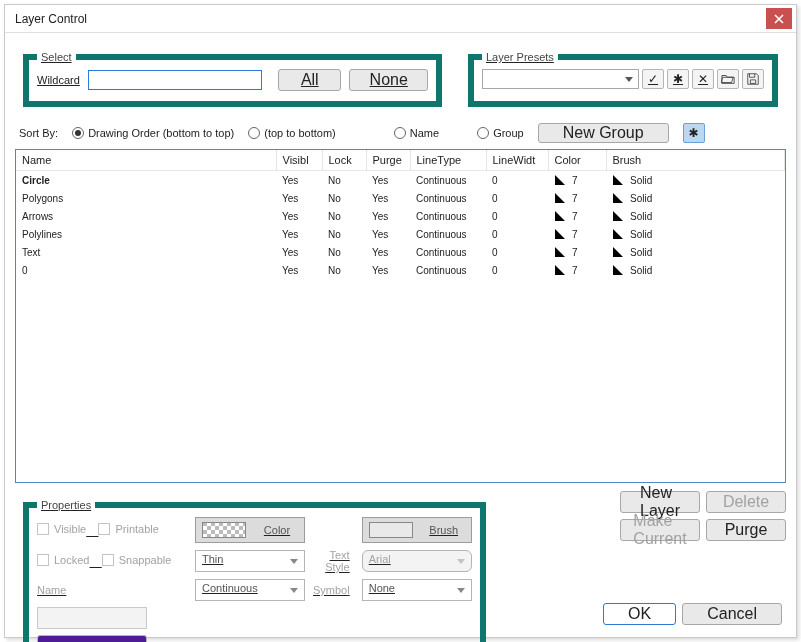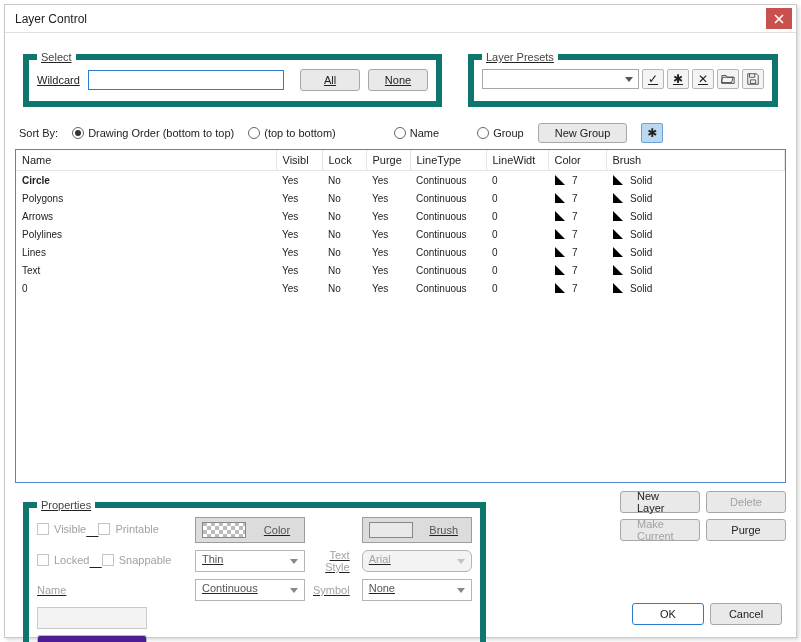--- a/index.html
+++ b/index.html
@@ -74,25 +74,25 @@
     outline:none;
     padding:0 4px;
     font-size:11px;
   }
   .btn {
     height:22px;
     min-width:60px;
     border:1px solid #a7a7a7;
     background:#e9e9e9;
     border-radius:3px;
-    font-size:11px;
+    font-size:16px;
     display:inline-flex;
     align-items:center;
     justify-content:center;
-    padding:0 16px;
+    padding:0 24px;
     cursor:default;
   }
   .presets-inner {
     display:flex;
     align-items:center;
     gap:3px;
   }
   .presets-select {
     flex:1;
     height:20px;
@@ -474,42 +474,20 @@
               </td>
               <td>
                 <span class="cell-color"><span class="swatch">
                     <svg width="12" height="12" viewBox="0 0 12 12">
                       <path d="M1 1 L11 11 L1 11 Z" fill="#000"></path>
                     </svg>
                   </span> Solid</span>
               </td>
             </tr>
             <tr>
-              <td>Lines</td>
-              <td>Yes</td>
-              <td>No</td>
-              <td>Yes</td>
-              <td>Continuous</td>
-              <td>0</td>
-              <td>
-                <span class="cell-color"><span class="swatch">
-                    <svg width="12" height="12" viewBox="0 0 12 12">
-                      <path d="M1 1 L11 11 L1 11 Z" fill="#000"></path>
-                    </svg>
-                  </span> 7</span>
-              </td>
-              <td>
-                <span class="cell-color"><span class="swatch">
-                    <svg width="12" height="12" viewBox="0 0 12 12">
-                      <path d="M1 1 L11 11 L1 11 Z" fill="#000"></path>
-                    </svg>
-                  </span> Solid</span>
-              </td>
-            </tr>
-            <tr>
               <td>Text</td>
               <td>Yes</td>
               <td>No</td>
               <td>Yes</td>
               <td>Continuous</td>
               <td>0</td>
               <td>
                 <span class="cell-color"><span class="swatch">
                     <svg width="12" height="12" viewBox="0 0 12 12">
                       <path d="M1 1 L11 11 L1 11 Z" fill="#000"></path>

